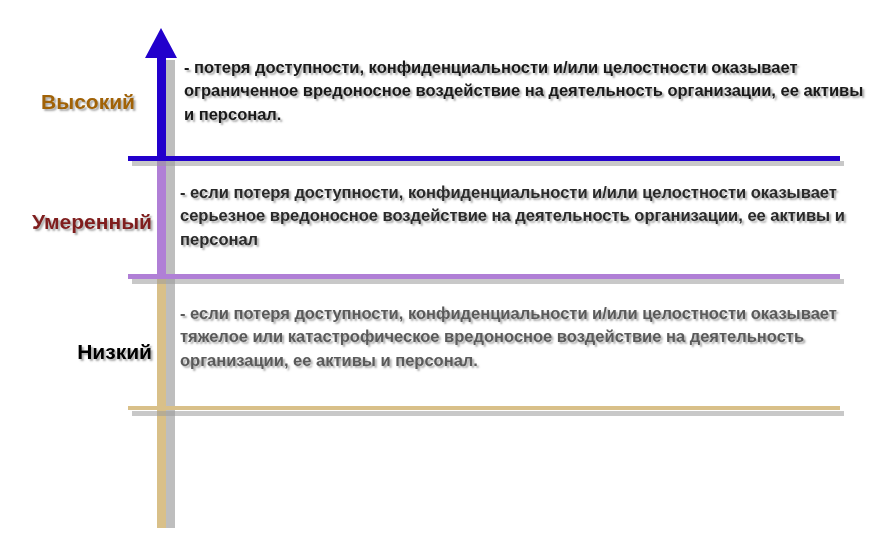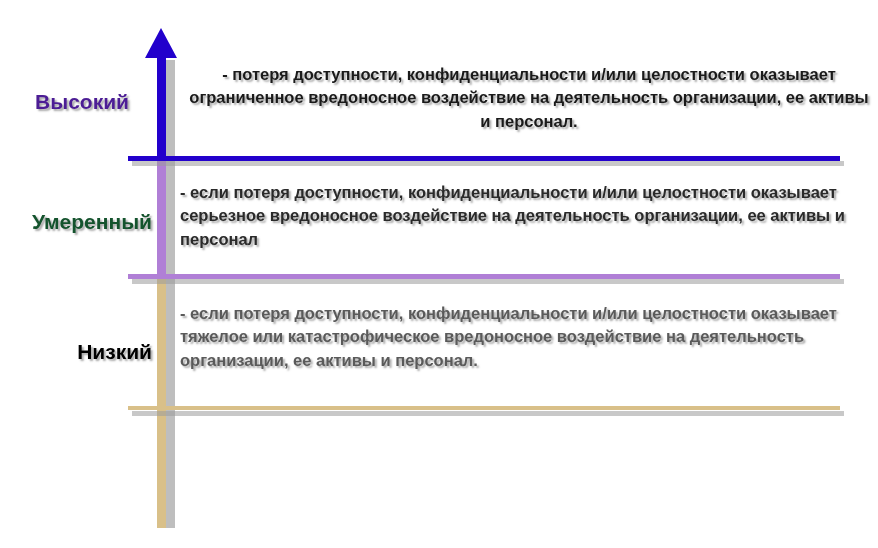--- a/index.html
+++ b/index.html
@@ -97,25 +97,25 @@
 
   <div class="rule-shadow" style="left:132px;top:161px;width:712px;"></div>
   <div class="rule" style="left:128px;top:156px;width:712px;background:#2200cc;"></div>
 
   <div class="rule-shadow" style="left:132px;top:279px;width:712px;"></div>
   <div class="rule" style="left:128px;top:274px;width:712px;background:#b07fd6;"></div>
 
   <div class="rule-shadow" style="left:132px;top:411px;width:712px;"></div>
   <div class="rule" style="left:128px;top:406px;width:712px;background:#d9c089;height:4px;"></div>
 
-  <div class="level-label shadow-text" style="left:4px;top:90px;width:125px;color:#4c1d95;">Высокий</div>
+  <div class="level-label shadow-text" style="left:10px;top:90px;width:125px;color:#a16207;">Высокий</div>
 
-  <div class="desc shadow-text" style="left:184px;top:63px;width:690px;text-align:center;">- потеря доступности, конфиденциальности и/или целостности оказывает ограниченное вредоносное воздействие на деятельность организации, ее активы и персонал.</div>
+  <div class="desc shadow-text" style="left:184px;top:56px;width:690px;">- потеря доступности, конфиденциальности и/или целостности оказывает ограниченное вредоносное воздействие на деятельность организации, ее активы и персонал.</div>
 
-  <div class="level-label shadow-text" style="left:0px;top:210px;width:152px;color:#14532d;">Умеренный</div>
+  <div class="level-label shadow-text" style="left:0px;top:210px;width:152px;color:#7f1d1d;">Умеренный</div>
 
   <div class="desc shadow-text" style="left:180px;top:181px;width:690px;color:#2a2a2a;">- если потеря доступности, конфиденциальности и/или целостности оказывает серьезное вредоносное воздействие на деятельность организации, ее активы и персонал</div>
 
   <div class="level-label shadow-text" style="left:10px;top:340px;width:142px;color:#000000;">Низкий</div>
 
   <div class="desc faded shadow-text" style="left:180px;top:302px;width:700px;">- если потеря доступности, конфиденциальности и/или целостности оказывает тяжелое или катастрофическое вредоносное воздействие на деятельность организации, ее активы и персонал.</div>
 
 </div>
 
 </body></html>

